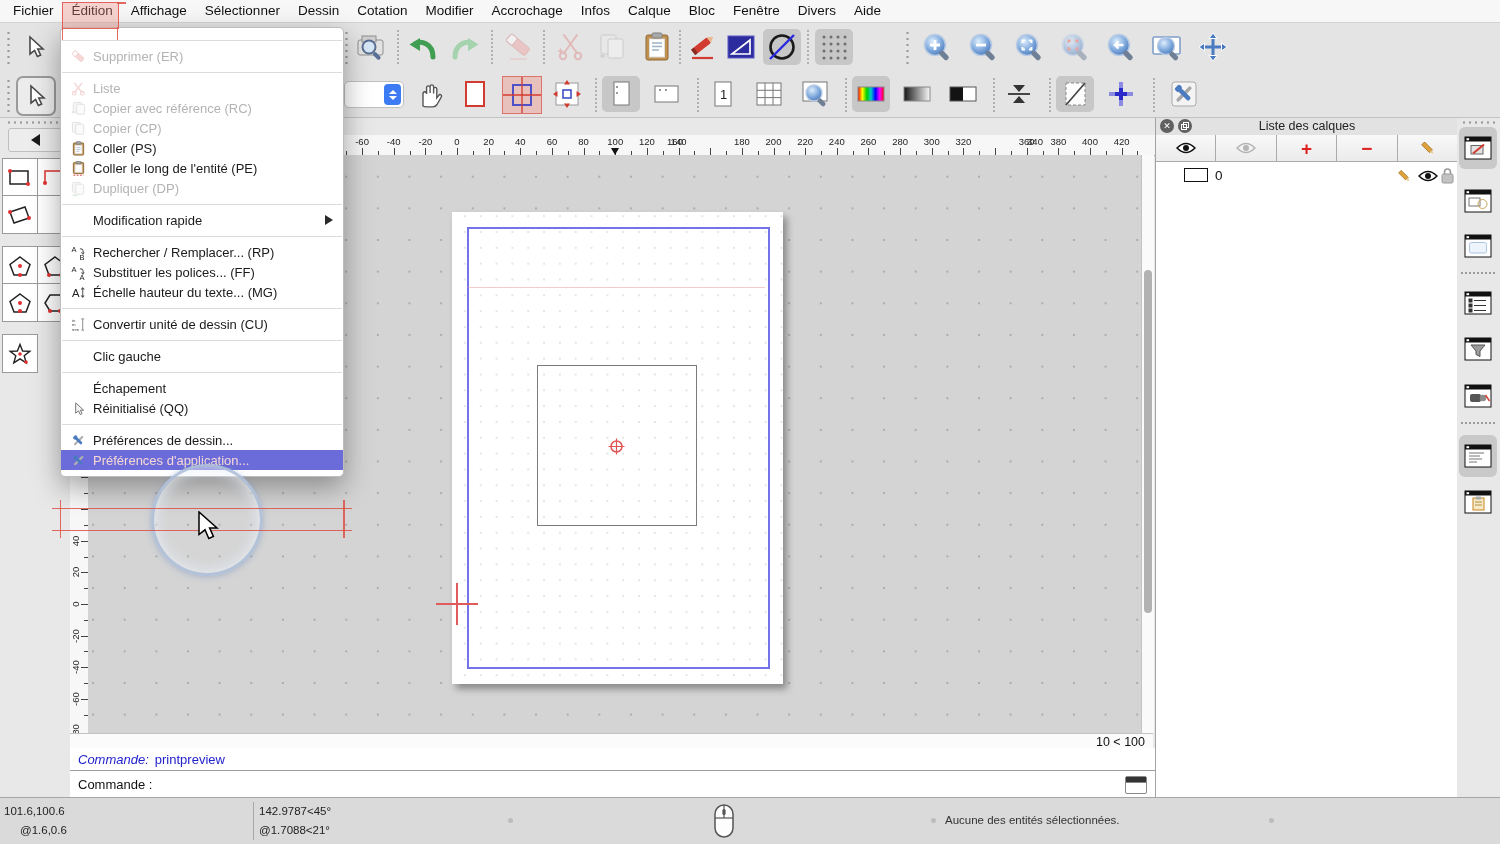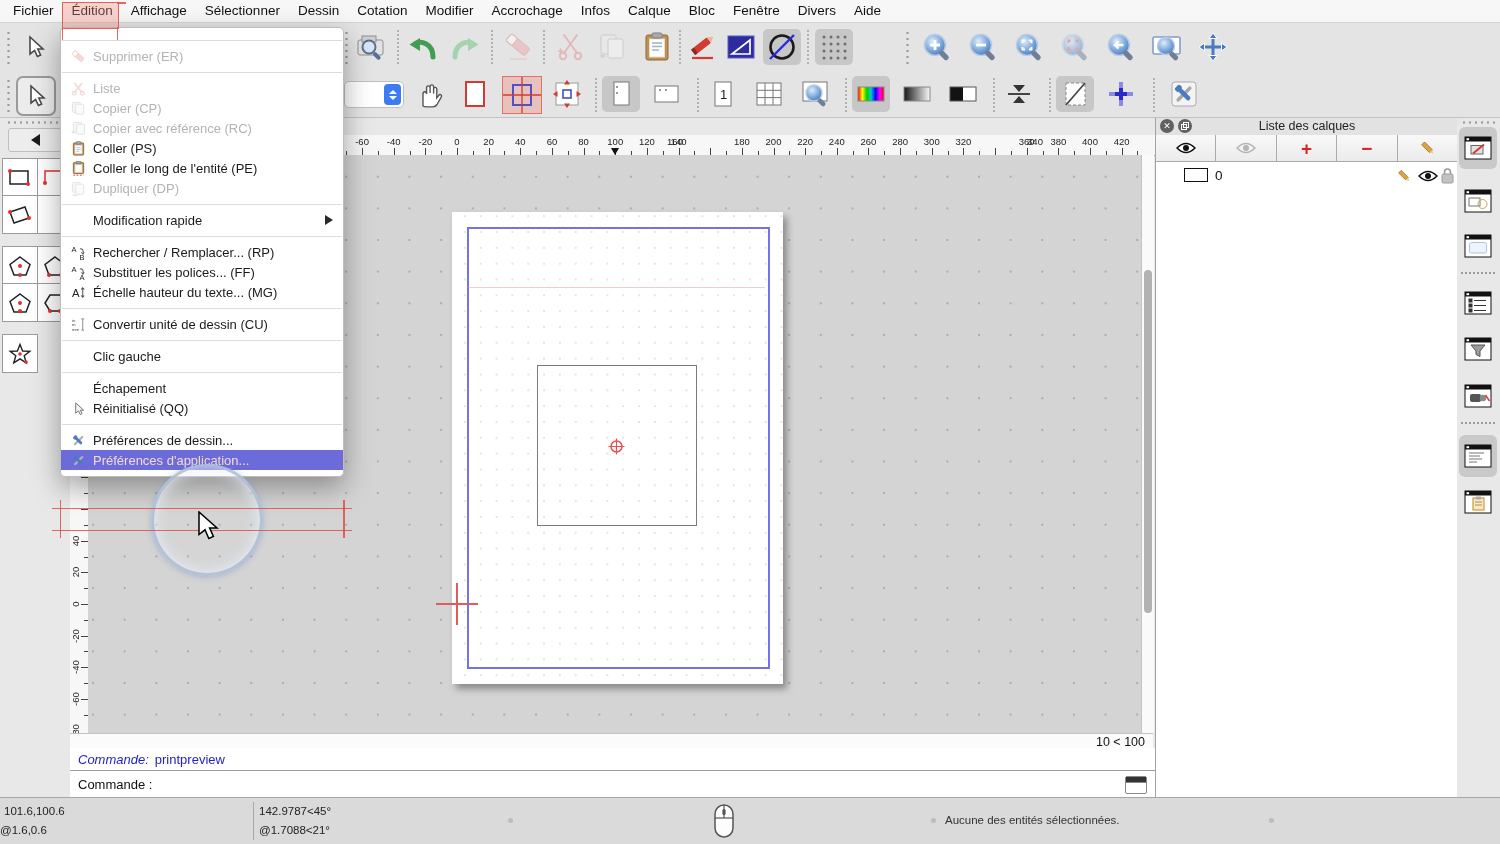--- a/index.html
+++ b/index.html
@@ -845,21 +845,21 @@
         <rect x="2.5" y="2.2" width="2.6" height="2" fill="#fff"></rect>
         <rect x="9" y="8" width="11" height="12" fill="#f5e9c8" stroke="#c8861f"></rect>
         <rect x="12" y="6.5" width="5" height="3" fill="#aaa"></rect>
         <path d="M11 12 h7 M11 15 h7" stroke="#b09040" stroke-width="1"></path>
       </svg>
   </div>
 </div>
 
 <div id="statusbar" class="abs">
   <span class="sb-line1" style="left:4px">101.6,100.6</span>
-  <span class="sb-line2" style="left:0">@1.6,0.6</span>
+  <span class="sb-line2" style="left:20px">@1.6,0.6</span>
   <div id="sb-sep"></div>
   <span class="sb-line1" style="left:259px">142.9787&lt;45°</span>
   <span class="sb-line2" style="left:259px">@1.7088&lt;21°</span>
   <span class="sb-dot" style="left:508px;top:20px"></span>
   <svg class="abs" style="left:713px;top:5px" width="22" height="36">
     <rect x="2" y="2" width="18" height="32" rx="9" fill="#fdfdfd" stroke="#555" stroke-width="1.5"></rect>
     <line x1="11" y1="2" x2="11" y2="15" stroke="#555" stroke-width="1.2"></line>
     <line x1="2" y1="15" x2="20" y2="15" stroke="#555" stroke-width="1.2"></line>
     <rect x="9.4" y="6" width="3.2" height="6" rx="1.6" fill="#555"></rect>
   </svg>
@@ -888,35 +888,35 @@
           <path d="M4 2.5 L11.5 12 M11.5 2.5 L4 12" stroke="#e7a2a2" stroke-width="1.5" stroke-linecap="round"></path>
           <circle cx="3.4" cy="13" r="1.9" fill="none" stroke="#e7a2a2" stroke-width="1.3"></circle>
           <circle cx="12.1" cy="13" r="1.9" fill="none" stroke="#e7a2a2" stroke-width="1.3"></circle>
         </svg>
       </span>
       <span class="mi-label">Liste</span>
     </div>
     <div class="menu-item disabled">
       <span class="mi-icon">
         <svg viewBox="0 0 16 16" width="15" height="15">
-          <rect x="1.5" y="1.5" width="8.5" height="10.5" rx="1" fill="#ececec" stroke="#bdbdbd"></rect>
-          <rect x="5" y="3.5" width="8.5" height="10.5" rx="1" fill="#f7f7f7" stroke="#bdbdbd"></rect>
-        </svg>
-      </span>
-      <span class="mi-label">Copier (CP)</span>
-    </div>
-    <div class="menu-item disabled">
-      <span class="mi-icon">
-        <svg viewBox="0 0 16 16" width="15" height="15">
           <rect x="2.5" y="1.5" width="8.5" height="10.5" rx="1" fill="#ececec" stroke="#bdbdbd"></rect>
           <rect x="6" y="3.5" width="8.5" height="10.5" rx="1" fill="#f7f7f7" stroke="#bdbdbd"></rect>
           <path d="M0.5 12 h3 M2 10.5 v3" stroke="#bdbdbd" stroke-width="1"></path>
         </svg>
       </span>
       <span class="mi-label">Copier avec référence (RC)</span>
+    </div>
+    <div class="menu-item disabled">
+      <span class="mi-icon">
+        <svg viewBox="0 0 16 16" width="15" height="15">
+          <rect x="1.5" y="1.5" width="8.5" height="10.5" rx="1" fill="#ececec" stroke="#bdbdbd"></rect>
+          <rect x="5" y="3.5" width="8.5" height="10.5" rx="1" fill="#f7f7f7" stroke="#bdbdbd"></rect>
+        </svg>
+      </span>
+      <span class="mi-label">Copier (CP)</span>
     </div>
     <div class="menu-item">
       <span class="mi-icon">
         <svg viewBox="0 0 16 16" width="15" height="15">
           <rect x="2.5" y="2" width="11" height="13" rx="1.2" fill="#c09050" stroke="#8f6a33"></rect>
           <rect x="4.3" y="4.5" width="7.4" height="9" fill="#fff" stroke="#ddd"></rect>
           <rect x="5.5" y="0.8" width="5" height="2.6" rx="0.8" fill="#a9a9a9" stroke="#808080"></rect>
           <path d="M5.8 7 h4.4 M5.8 9 h4.4 M5.8 11 h3" stroke="#9fb2c6" stroke-width="0.8"></path>
         </svg>
       </span>

